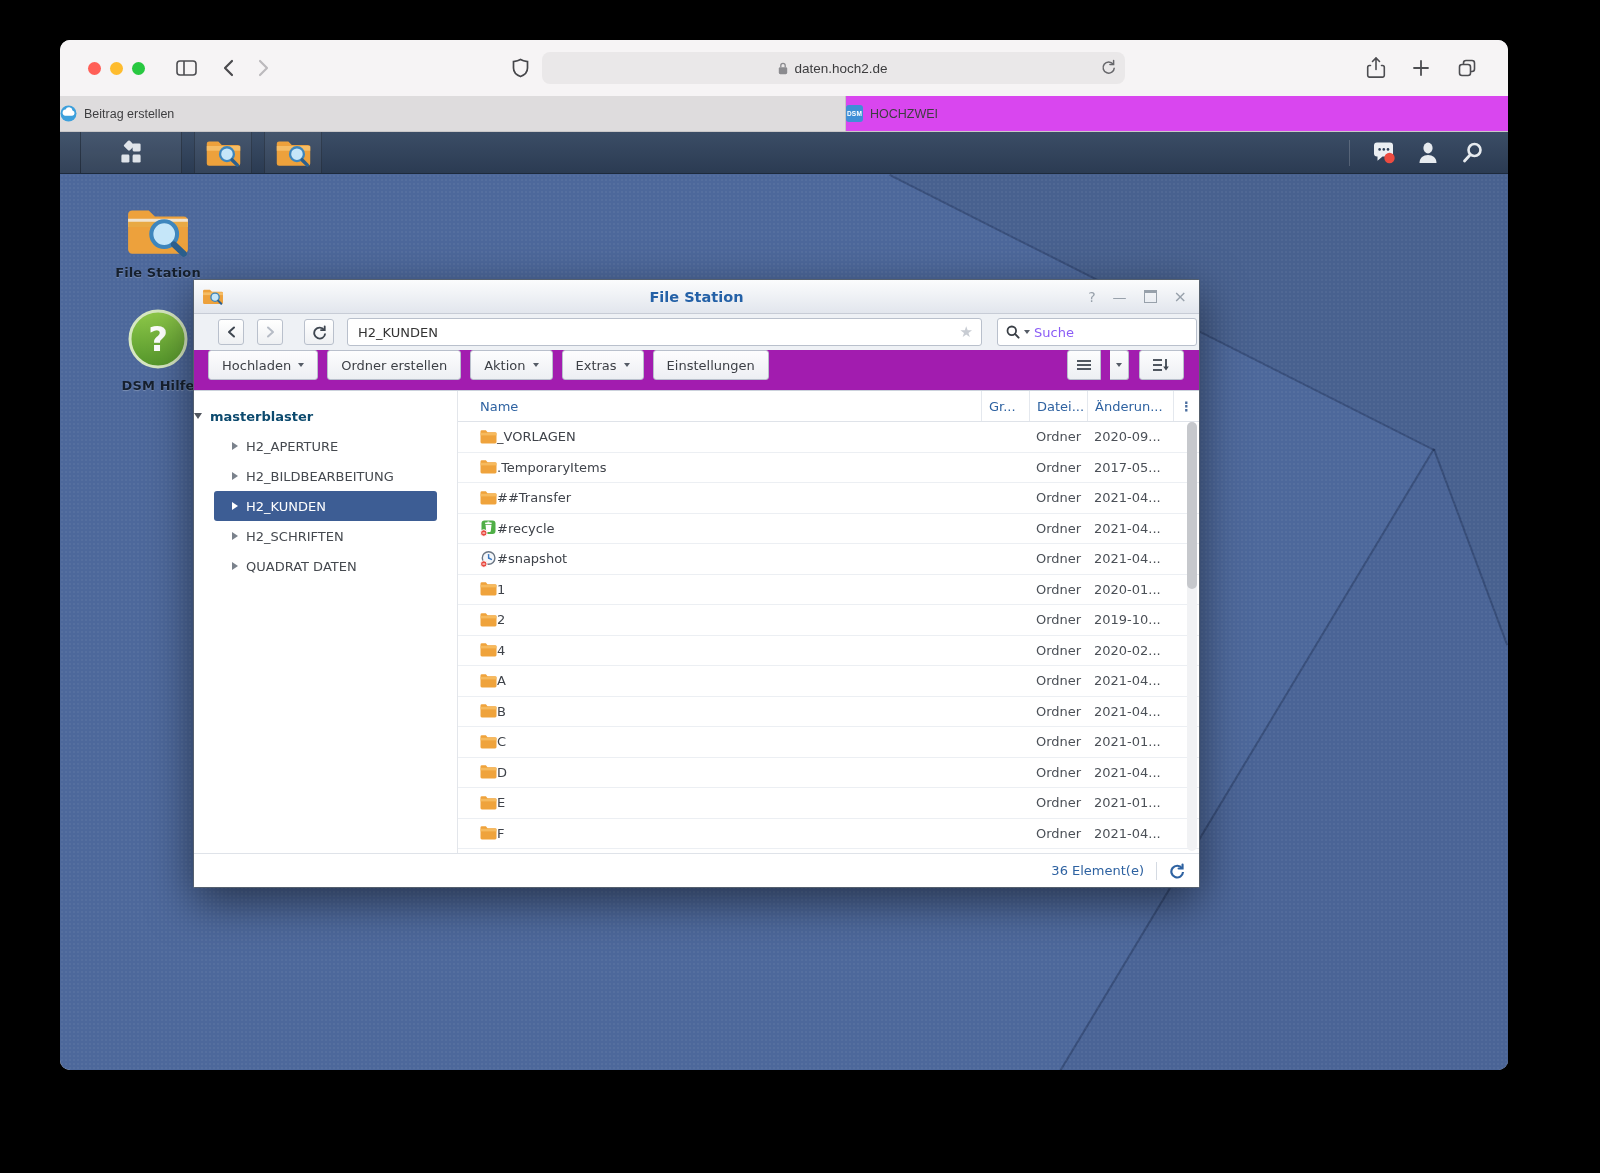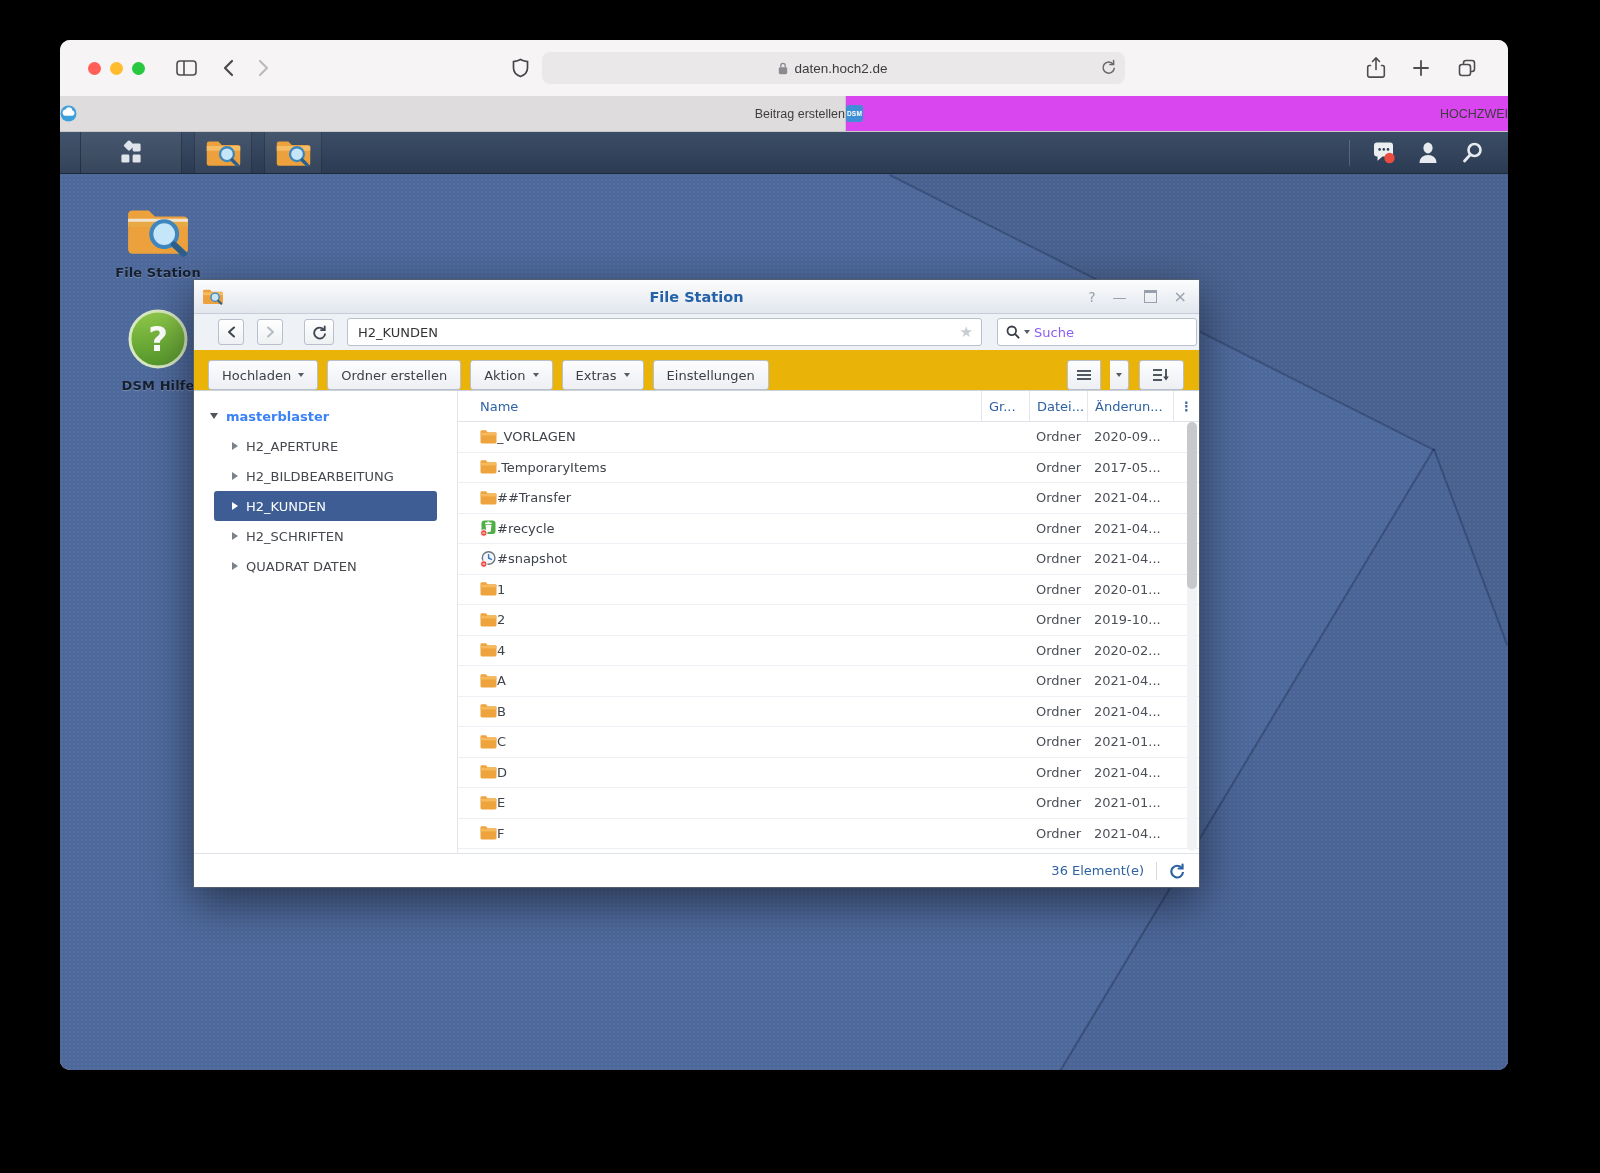--- a/index.html
+++ b/index.html
@@ -12,21 +12,21 @@
   .light{width:13px;height:13px;border-radius:50%}
   .light.red{background:#ff5f57}.light.yellow{background:#febc2e}.light.green{background:#28c840}
   .chrome-icon{display:flex;align-items:center;justify-content:center;color:#4d4d51}
   .chrome svg{display:block}
   .spacer{flex:1}
   .urlbar{width:583px;height:32px;background:#eae8e9;border-radius:8px;display:flex;align-items:center;justify-content:center;position:relative;font-size:13.5px;color:#3c3c3e;gap:6px}
   .urlbar .reload{position:absolute;right:9px;top:7px}
 
   
   .tabbar{height:35px;display:flex;border-bottom:1px solid #c9c7c8;background:#dedcdd}
-  .tab{display:flex;align-items:center;justify-content:space-between;gap:7px;font-size:12.5px;color:#3e3e40}
+  .tab{display:flex;align-items:center;justify-content:flex-start;gap:7px;font-size:12.5px;color:#3e3e40}
   .tab.inactive{width:785px;background:#dedcdd;border-right:1px solid #c6c4c5}
   .tab.active{flex:1;background:#d946ef}
   .dsm-badge{width:17px;height:17px;border-radius:3px;background:#3f8fd6;color:#fff;font-size:6.5px;font-weight:bold;display:flex;align-items:center;justify-content:center;letter-spacing:.2px}
 
   
   .taskbar{height:41px;background:linear-gradient(#3b4d66,#2b3b52);display:flex;align-items:stretch;border-bottom:1px solid #1d2a3c}
   .tb-seg0{width:20px;background:rgba(255,255,255,.04);border-right:1px solid rgba(0,0,0,.3)}
   .tb-apps{width:100px;background:rgba(255,255,255,.06);border-right:1px solid rgba(0,0,0,.3);display:flex;align-items:center;justify-content:center;cursor:pointer}
   .tb-task{width:56px;margin-left:12px;background:rgba(255,255,255,.05);border-left:1px solid rgba(0,0,0,.25);border-right:1px solid rgba(0,0,0,.25);display:flex;align-items:center;justify-content:center;cursor:pointer}
   .tb-right{display:flex;align-items:center;gap:4px;margin-right:16px}
@@ -61,35 +61,35 @@
   .nav-btn.b-back{margin-left:24px}
   .nav-btn.b-fwd{margin-left:13px}
   .nav-btn.b-ref{margin-left:21px;width:28px}
   .pathbox{margin-left:13px;width:633px;height:26px;background:#fff;border:1px solid #b9c0cc;border-radius:3px;display:flex;align-items:center;color:#333;position:relative}
   .pathbox .ptxt{margin-left:10px}
   .pathbox .star{position:absolute;right:8px;color:#c8ccd3;font-size:15px;cursor:pointer}
   .searchbox{margin-left:15px;width:198px;height:26px;background:#fff;border:1px solid #b9c0cc;border-radius:3px;display:flex;align-items:center;gap:4px;cursor:text}
   .searchbox .ph{color:#8b5cf6}
   .caret-down{width:0;height:0;border-left:3.5px solid transparent;border-right:3.5px solid transparent;border-top:4.5px solid #555c66;display:inline-block}
 
-  .fs-toolbar{height:40px;background:#eab308;border-bottom:1px solid #ccd2dc;display:flex;align-items:flex-end;flex:0 0 auto}
+  .fs-toolbar{height:40px;background:#a21caf;border-bottom:1px solid #ccd2dc;display:flex;align-items:flex-start;flex:0 0 auto}
   .tbtn{height:28px;padding:0 13px;background:linear-gradient(#fdfdfe,#edeff3);border:1px solid #b9c0cc;border-radius:3px;display:flex;align-items:center;gap:7px;color:#3c3f45;cursor:pointer;white-space:nowrap}
   .tbtn + .tbtn{margin-left:9px}
   .tbtn:first-child{margin-left:14px}
   .fs-toolbar .right{margin-left:auto;margin-right:15px;display:flex;align-items:center}
   .seg{display:flex}
   .seg .tbtn{padding:0 9px}
   .seg .tbtn.caret-seg{border-left:none;border-radius:0 3px 3px 0;padding:0 6px}
   .seg .tbtn.list-seg{border-radius:3px 0 0 3px}
   .sortbtn{margin-left:10px}
 
   .fs-body{flex:1;display:flex;min-height:0}
   .fs-tree{width:264px;border-right:1px solid #e3e6eb;padding-top:10px;box-sizing:border-box;overflow:hidden}
   .trow{height:30px;display:flex;align-items:center;gap:8px;color:#45494f;cursor:pointer}
-  .trow.root{padding-left:16px;font-weight:bold;color:#3b82f6}
+  .trow.root{padding-left:0;font-weight:bold;color:#0c4a6e}
   .trow.child{padding-left:38px}
   .trow.child.selected{background:#3d5d94;color:#fff;border-radius:3px;margin:0 20px;padding-left:18px}
   .tri-down{width:0;height:0;border-left:4.5px solid transparent;border-right:4.5px solid transparent;border-top:6px solid #51565e;display:inline-block}
   .tri-right{width:0;height:0;border-top:4.5px solid transparent;border-bottom:4.5px solid transparent;border-left:6px solid #7b828c;display:inline-block}
   .trow.selected .tri-right{border-left-color:#fff}
 
   .fs-files{flex:1;position:relative;display:flex;flex-direction:column;min-width:0}
   .fhead{height:30px;display:flex;align-items:center;border-bottom:1px solid #dfe3e9;color:#2e62a1;flex:0 0 auto}
   .fhead .hc{box-sizing:border-box;height:100%;display:flex;align-items:center}
   .hc.name{flex:1;padding-left:22px}

